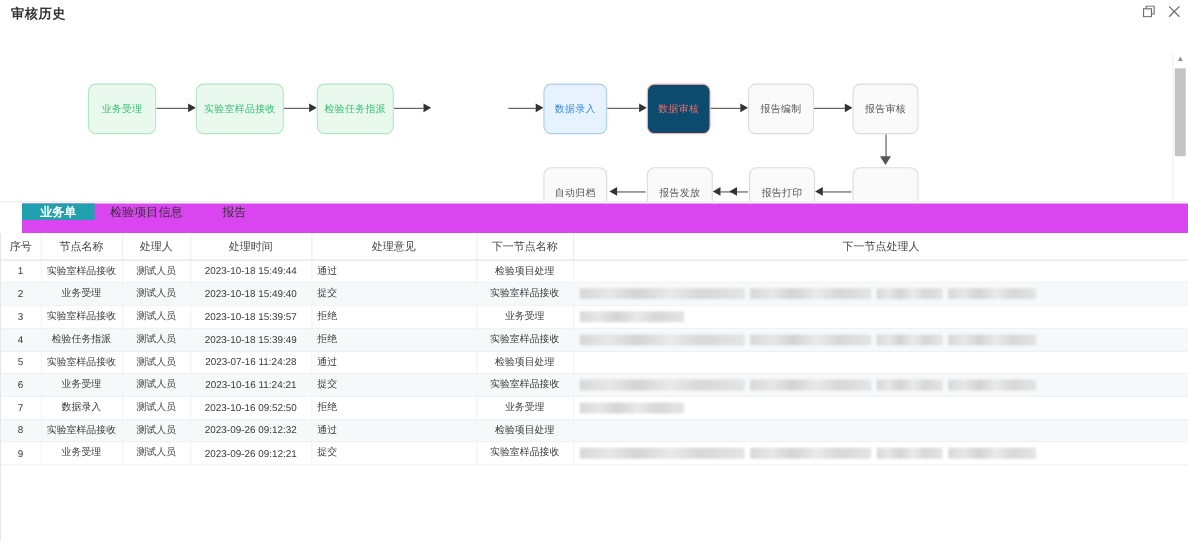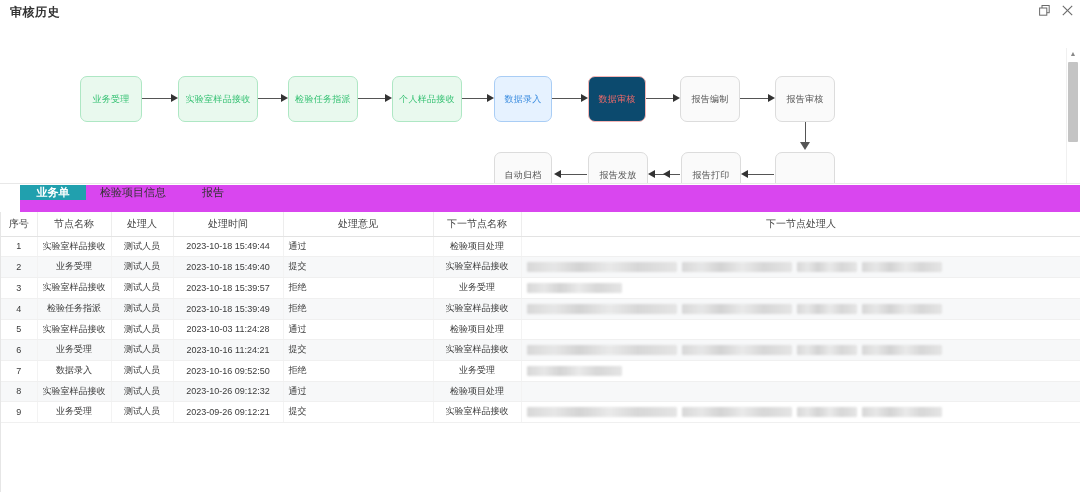--- a/index.html
+++ b/index.html
@@ -200,23 +200,20 @@
       <div class="conn h" style="left:561px;top:150px;width:26px;"></div>
       <div class="arrow-l" style="left:554px;top:146px;"></div>
     <div class="node green" style="left: 80px; top: 52px; width: 62px;">
           <span>业务受理</span>
         </div>
         <div class="node green" style="left: 178px; top: 52px; width: 80px;">
           <span>实验室样品接收</span>
         </div>
         <div class="node green" style="left: 288px; top: 52px; width: 70px;">
           <span>检验任务指派</span>
-        </div>
-        <div class="node green" style="left: 392px; top: 52px; width: 70px;">
-          <span>个人样品接收</span>
         </div>
         <div class="node blue" style="left: 494px; top: 52px; width: 58px;">
           <span>数据录入</span>
         </div>
         <div class="node red" style="left: 588px; top: 52px; width: 58px;">
           <span>数据审核</span>
         </div>
         <div class="node gray" style="left: 680px; top: 52px; width: 60px;">
           <span>报告编制</span>
         </div>
@@ -330,21 +327,21 @@
                 <div class="rbar" style="width: 110px;"></div>
                 <div class="rbar" style="width: 60px;"></div>
                 <div class="rbar" style="width: 80px;"></div>
               </div>
             </td>
           </tr>
           <tr>
             <td class="c-ctr">5</td>
             <td class="c-ctr">实验室样品接收</td>
             <td class="c-ctr">测试人员</td>
-            <td class="c-ctr">2023-10-03 11:24:28</td>
+            <td class="c-ctr">2023-07-16 11:24:28</td>
             <td class="c-left">通过</td>
             <td class="c-ctr">检验项目处理</td>
             <td class="c-left"></td>
           </tr>
           <tr>
             <td class="c-ctr">6</td>
             <td class="c-ctr">业务受理</td>
             <td class="c-ctr">测试人员</td>
             <td class="c-ctr">2023-10-16 11:24:21</td>
             <td class="c-left">提交</td>
@@ -368,21 +365,21 @@
             <td class="c-left">
               <div class="redact">
                 <div class="rbar" style="width: 95px;"></div>
               </div>
             </td>
           </tr>
           <tr>
             <td class="c-ctr">8</td>
             <td class="c-ctr">实验室样品接收</td>
             <td class="c-ctr">测试人员</td>
-            <td class="c-ctr">2023-10-26 09:12:32</td>
+            <td class="c-ctr">2023-09-26 09:12:32</td>
             <td class="c-left">通过</td>
             <td class="c-ctr">检验项目处理</td>
             <td class="c-left"></td>
           </tr>
           <tr>
             <td class="c-ctr">9</td>
             <td class="c-ctr">业务受理</td>
             <td class="c-ctr">测试人员</td>
             <td class="c-ctr">2023-09-26 09:12:21</td>
             <td class="c-left">提交</td>

